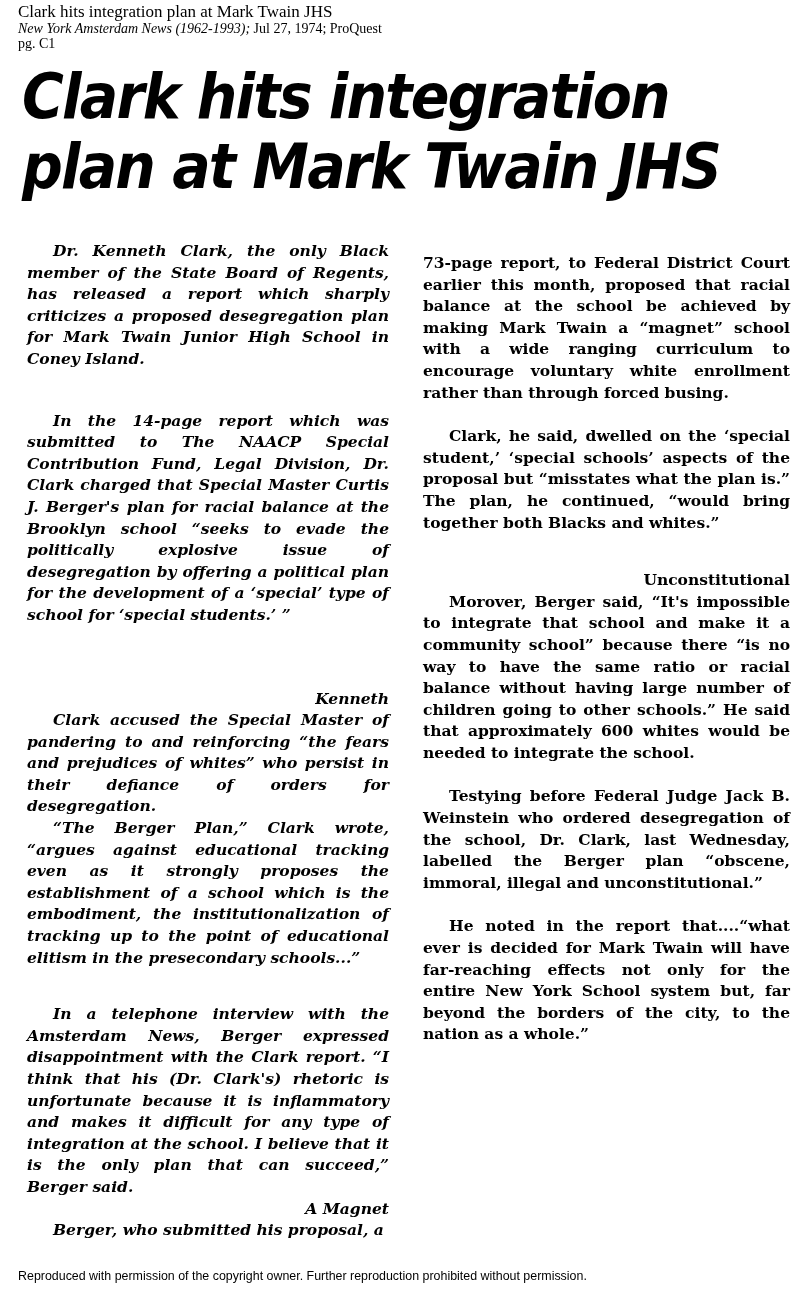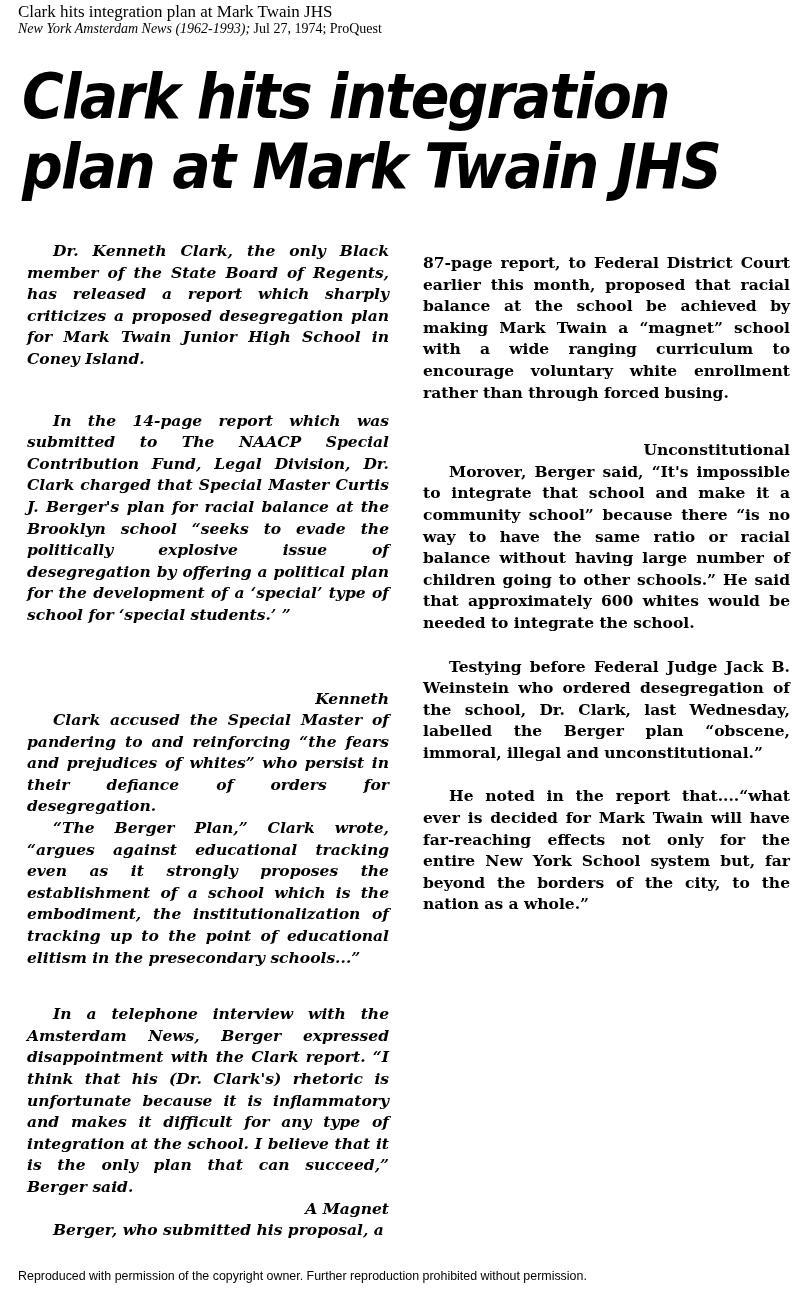--- a/index.html
+++ b/index.html
@@ -18,39 +18,41 @@
   .subhead { text-align: right; margin: 0; text-indent: 0; }
   .subhead-gap { margin-top: 44px; }
   .footer { position: absolute; left: 18px; top: 1268px; font-family: "Liberation Sans", sans-serif; font-size: 13.5px; transform: scaleX(0.92); transform-origin: left top; white-space: nowrap; }
 </style>
 </head>
 <body>
 
 <div class="meta">
   <div class="meta-title">Clark hits integration plan at Mark Twain JHS</div>
   <div class="meta-source"><i>New York Amsterdam News (1962-1993);</i><span> Jul 27, 1974; ProQuest</span></div>
+  <div class="meta-source">pg. C1</div>
 </div>
 
 <div class="headline">
   <div>Clark hits integration</div>
   <div>plan at Mark Twain JHS</div>
 </div>
 
 <div class="col col-left">
   <p class="para">Dr. Kenneth Clark, the only Black member of the State Board of Regents, has released a report which sharply criticizes a proposed desegregation plan for Mark Twain Junior High School in Coney Island.</p>
   <p class="para gap" style="margin-top:40px">In the 14-page report which was submitted to The NAACP Special Contribution Fund, Legal Division, Dr. Clark charged that Special Master Curtis J. Berger's plan for racial balance at the Brooklyn school “seeks to evade the politically explosive issue of desegregation by offering a political plan for the development of a ‘special’ type of school for ‘special students.’ ”</p>
   <p class="subhead subhead-gap" style="margin-top:62px">Kenneth</p>
   <p class="para">Clark accused the Special Master of pandering to and reinforcing “the fears and prejudices of whites” who persist in their defiance of orders for desegregation.</p>
   <p class="para">“The Berger Plan,” Clark wrote, “argues against educational tracking even as it strongly proposes the establishment of a school which is the embodiment, the institutionalization of tracking up to the point of educational elitism in the presecondary schools...”</p>
   <p class="para gap" style="margin-top:35px">In a telephone interview with the Amsterdam News, Berger expressed disappointment with the Clark report. “I think that his (Dr. Clark's) rhetoric is unfortunate because it is inflammatory and makes it difficult for any type of integration at the school. I believe that it is the only plan that can succeed,” Berger said.</p>
   <p class="subhead">A Magnet</p>
   <p class="para">Berger, who submitted his proposal, a</p>
 </div>
 
 <div class="col col-right">
-  <p class="para" style="text-indent:0">87-page report, to Federal District Court earlier this month, proposed that racial balance at the school be achieved by making Mark Twain a “magnet” school with a wide ranging curriculum to encourage voluntary white enrollment rather than through forced busing.</p>
+  <p class="para" style="text-indent:0">73-page report, to Federal District Court earlier this month, proposed that racial balance at the school be achieved by making Mark Twain a “magnet” school with a wide ranging curriculum to encourage voluntary white enrollment rather than through forced busing.</p>
+  <p class="para gap">Clark, he said, dwelled on the ‘special student,’ ‘special schools’ aspects of the proposal but “misstates what the plan is.” The plan, he continued, “would bring together both Blacks and whites.”</p>
   <p class="subhead subhead-gap" style="margin-top:36px">Unconstitutional</p>
   <p class="para">Morover, Berger said, “It's impossible to integrate that school and make it a community school” because there “is no way to have the same ratio or racial balance without having large number of children going to other schools.” He said that approximately 600 whites would be needed to integrate the school.</p>
   <p class="para gap">Testying before Federal Judge Jack B. Weinstein who ordered desegregation of the school, Dr. Clark, last Wednesday, labelled the Berger plan “obscene, immoral, illegal and unconstitutional.”</p>
   <p class="para gap">He noted in the report that....“what ever is decided for Mark Twain will have far-reaching effects not only for the entire New York School system but, far beyond the borders of the city, to the nation as a whole.”</p>
 </div>
 
 <div class="footer">Reproduced with permission of the copyright owner.  Further reproduction prohibited without permission.</div>
 
 </body></html>

